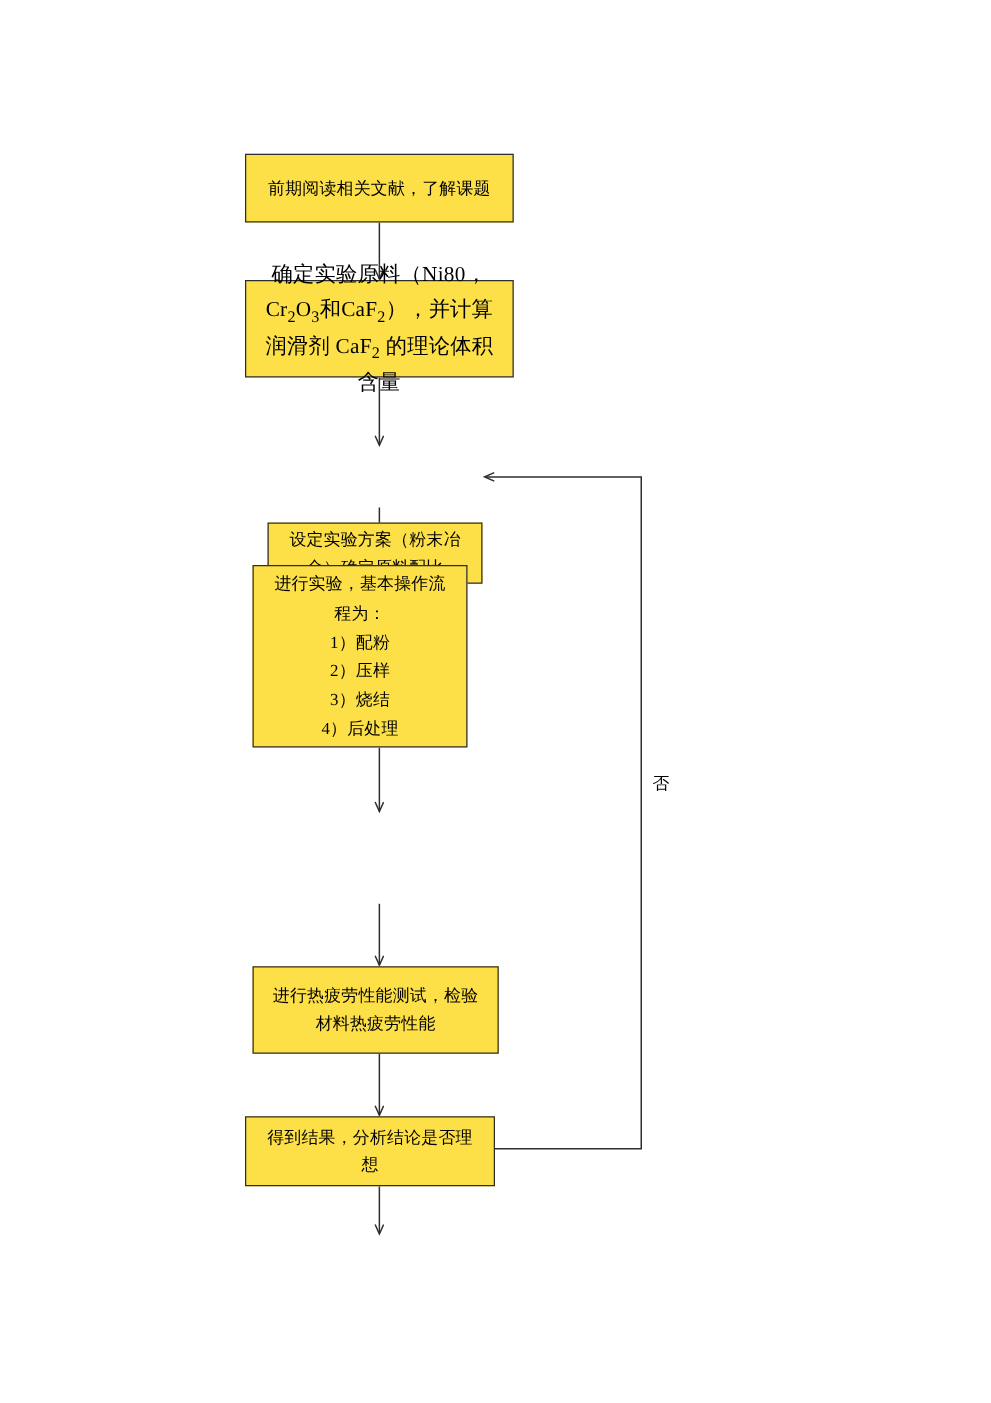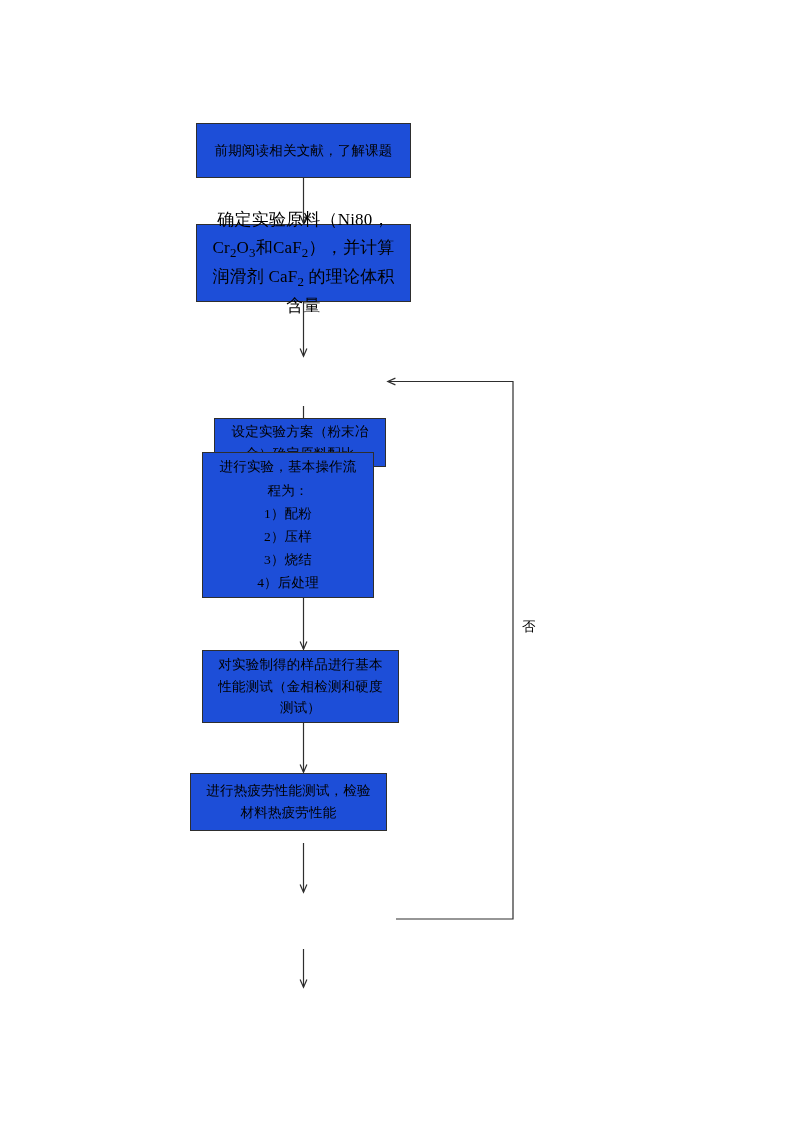--- a/index.html
+++ b/index.html
@@ -30,21 +30,21 @@
     top: 0;
     width: 793px;
     height: 1122px;
     pointer-events: none;
   }
 
   .node {
     position: absolute;
     box-sizing: border-box;
     border: 1.4px solid #2e2e2e;
-    background: #1d4ed8;
+    background: #fde047;
     display: flex;
     align-items: center;
     padding: 4px 10px;
   }
 
   .node-text {
     display: block;
     width: 100%;
     text-align: center;
     font-size: 13.5px;
@@ -53,21 +53,21 @@
     white-space: pre-line;
     font-family: "Liberation Serif", "DejaVu Serif", serif;
   }
 
   
   #node-literature { left: 196px; top: 123px;  width: 215px; height: 55px; }
   #node-materials  { left: 196px; top: 224px;  width: 215px; height: 78px; }
   #node-scheme     { left: 214px; top: 374px;  width: 172px; height: 49px; margin-top: 44px; }
   #node-experiment { left: 202px; top: 452px;  width: 172px; height: 146px; }
   #node-basictest  { left: 202px; top: 650px;  width: 197px; height: 73px; }
-  #node-fatigue    { left: 190px; top: 773px;  width: 197px; height: 58px; }
+  #node-fatigue    { left: 202px; top: 773px;  width: 197px; height: 70px; }
   #node-results    { left: 196px; top: 893px;  width: 200px; height: 56px; }
   #node-final      { left: 188px; top: 988px;  width: 215px; height: 70px; }
 
   #node-experiment .node-text { line-height: 1.72; }
   #node-materials .node-text { line-height: 1.68; font-size: 17px; }
 
   .sub { font-size: 0.76em; vertical-align: sub; line-height: 0; }
 
   .branch-label {
     position: absolute;
@@ -136,25 +136,25 @@
   </div>
 
   <div class="node" id="node-experiment">
     <span class="node-text">进行实验，基本操作流程为：
 1）配粉
 2）压样
 3）烧结
 4）后处理</span>
   </div>
 
-  <div class="node" id="node-basictest">
-    <span class="node-text">对实验制得的样品进行基本性能测试（金相检测和硬度测试）</span>
-  </div>
 
   <div class="node" id="node-fatigue">
     <span class="node-text">进行热疲劳性能测试，检验材料热疲劳性能</span>
   </div>
 
+  <div class="node" id="node-results">
+    <span class="node-text">得到结果，分析结论是否理想</span>
+  </div>
 
 
   <span class="branch-label" id="label-no">否</span>
 
 </div>
 
 </body></html>

